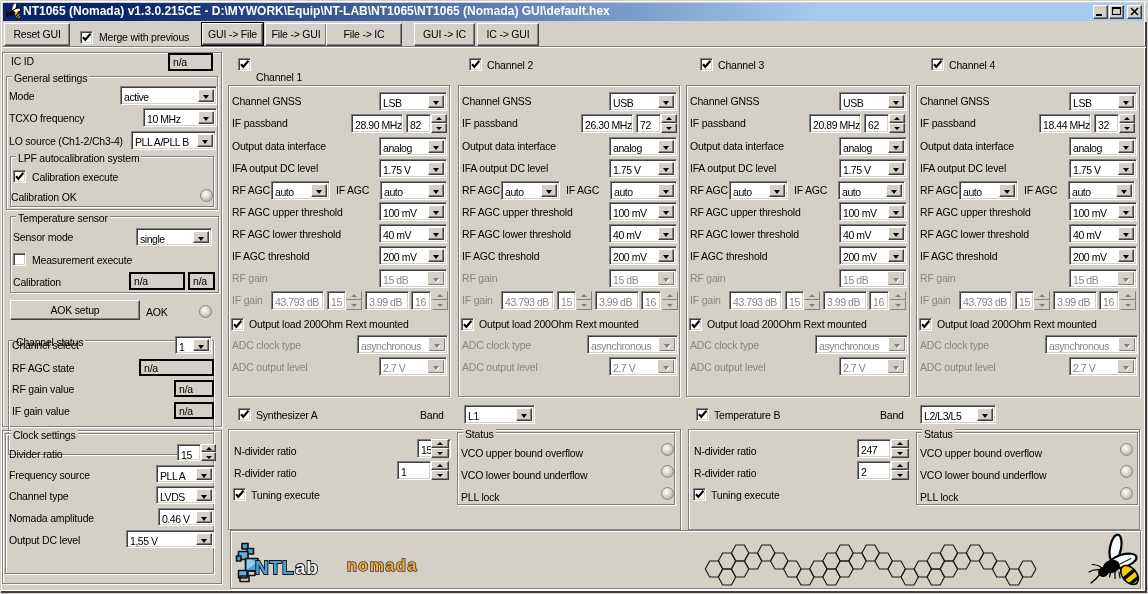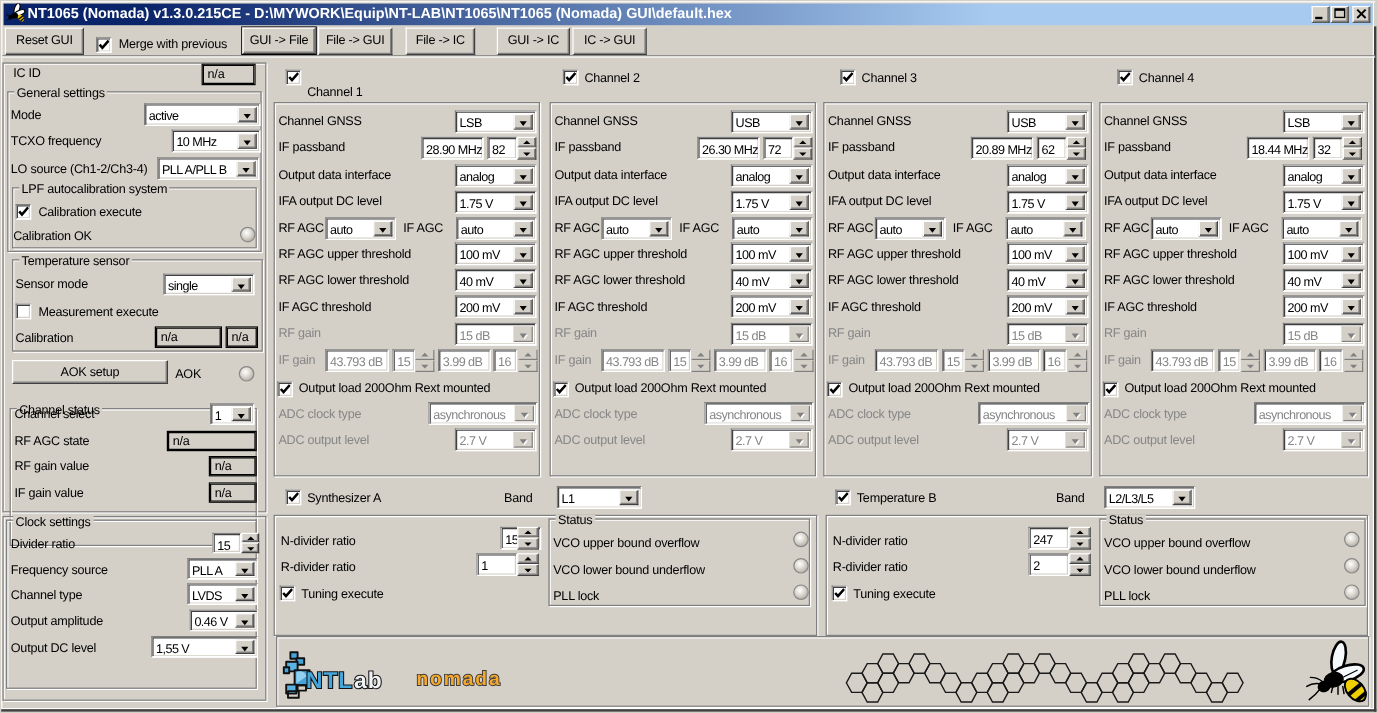--- a/index.html
+++ b/index.html
@@ -65,21 +65,21 @@
 <div class="cb" style="left:80px;top:31px">
     <svg width="9" height="9" style="position:absolute;left:1px;top:1px" viewBox="0 0 9 9">
       <path d="M1 4.2 L3.3 6.8 L8.5 0.8" stroke="#000" stroke-width="2.1" fill="none"></path>
     </svg>
   </div>
 <div class="lab " style="left:99px;top:32px">Merge with previous</div>
 <div class="ab" style="left:201px;top:22px;width:63px;height:24px;border:1px solid #000;background:#d4d0c8">
     <div class="btn" style="left:0;top:0;right:0;bottom:0;line-height:20px">GUI -&gt; File</div>
   </div>
 <div class="btn" style="left:265px;top:23px;width:62px;height:23px;line-height:21px">File -&gt; GUI</div>
-<div class="btn" style="left:338px;top:23px;width:58px;height:23px;line-height:21px">File -&gt; IC</div>
+<div class="btn" style="left:326px;top:23px;width:76px;height:23px;line-height:21px">File -&gt; IC</div>
 <div class="btn" style="left:414px;top:23px;width:61px;height:23px;line-height:21px">GUI -&gt; IC</div>
 <div class="btn" style="left:477px;top:23px;width:62px;height:23px;line-height:21px">IC -&gt; GUI</div>
 <div class="ab" style="left:2px;top:46px;width:1144px;height:2px;border-top:1px solid #808080;border-bottom:1px solid #fff"></div>
 <div class="panel" style="left:2px;top:52px;width:220px;height:375px"></div>
 <div class="lab " style="left:11px;top:56px">IC ID</div>
 <div class="bedit" style="left:168px;top:53px;width:45px;height:18px">
     <s>n/a</s>
   </div>
 <div class="grp" style="left:6px;top:76px;width:212px;height:134px">
     <i>General settings</i>
@@ -183,21 +183,21 @@
       <b></b>
     </span>
   </div>
 <div class="lab " style="left:9px;top:491px">Channel type</div>
 <div class="sunk" style="left:156px;top:486px;width:59px;height:18px">
     <s>LVDS</s>
     <span class="da">
       <b></b>
     </span>
   </div>
-<div class="lab " style="left:9px;top:513px">Output amplitude</div>
+<div class="lab " style="left:9px;top:513px">Nomada amplitude</div>
 <div class="sunk" style="left:158px;top:508px;width:57px;height:18px">
     <s>0.46 V</s>
     <span class="da">
       <b></b>
     </span>
   </div>
 <div class="lab " style="left:9px;top:535px">Output DC level</div>
 <div class="sunk" style="left:126px;top:530px;width:89px;height:18px">
     <s>1,55 V</s>
     <span class="da">

